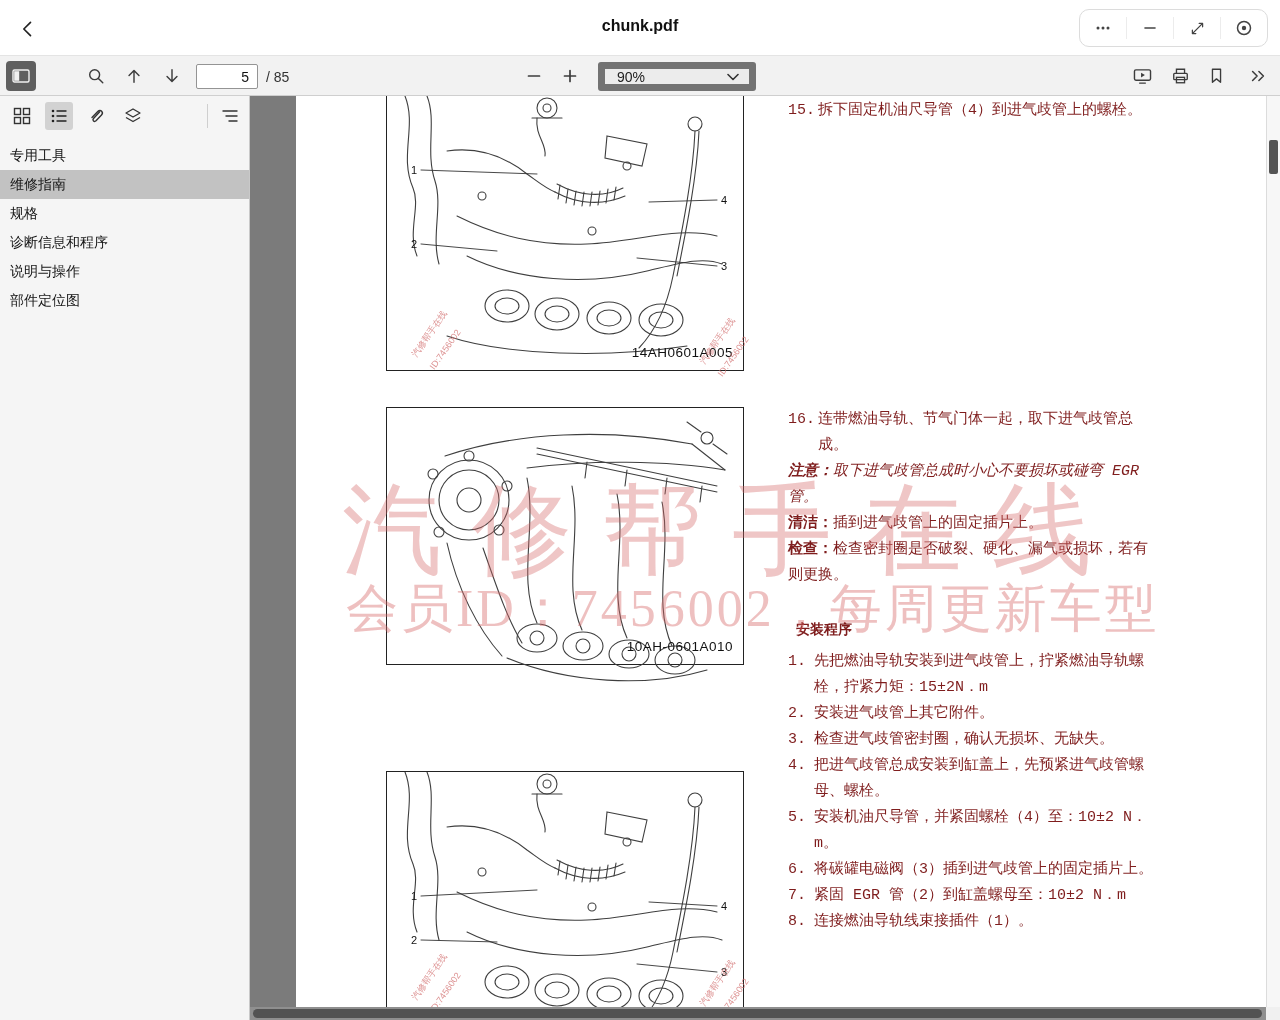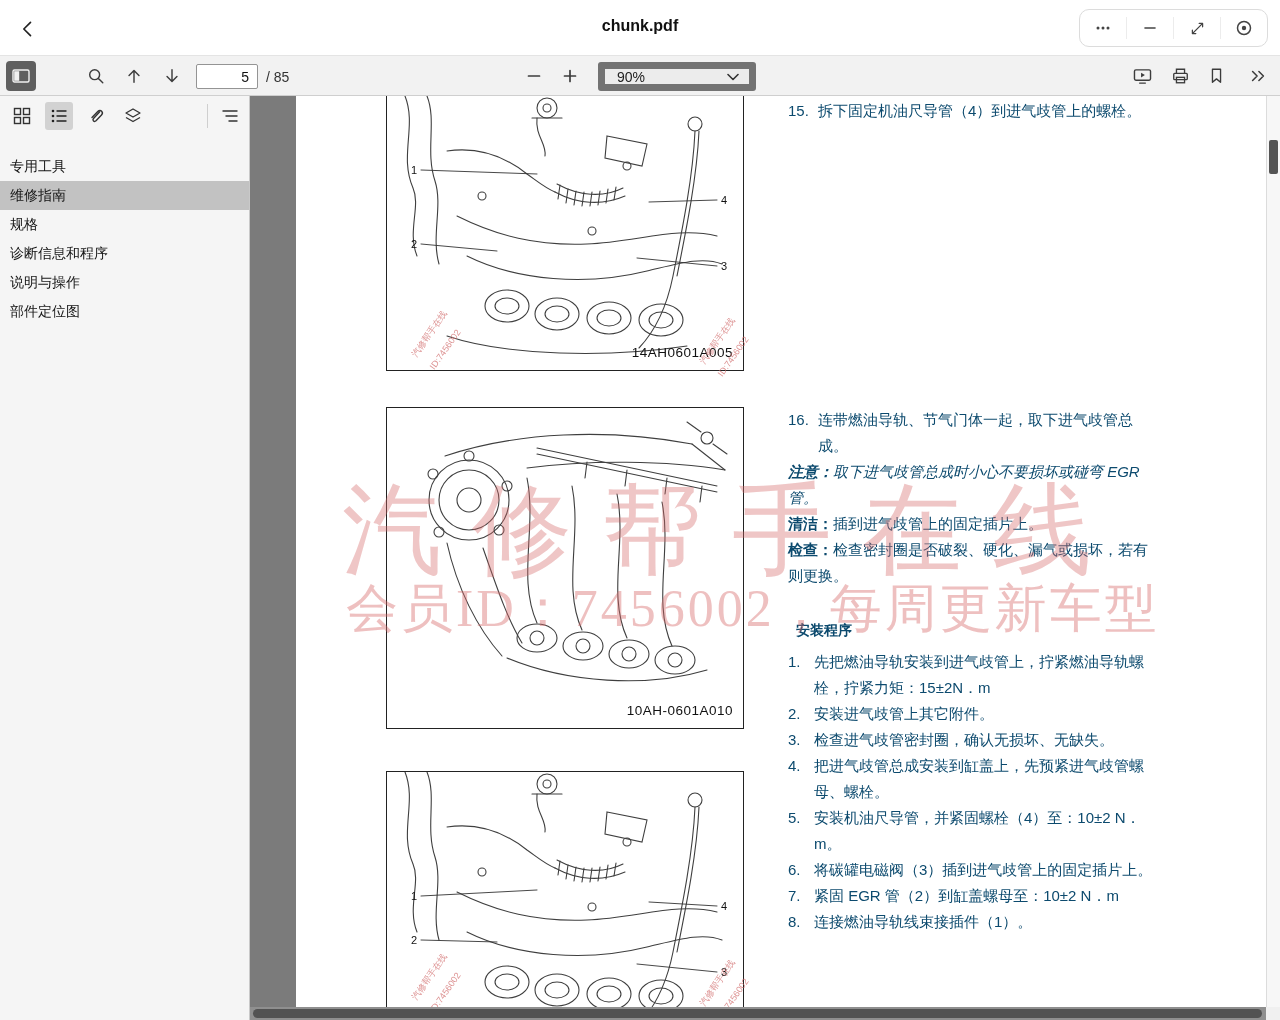--- a/index.html
+++ b/index.html
@@ -25,38 +25,38 @@
   .zoom-select .zval { font-size:14px; color:#222; padding-left:12px; flex:1; }
   .zoom-select .zchev { padding-right:10px; display:flex; align-items:center; }
 
   
   .sidebar { position:absolute; left:0; top:96px; width:250px; height:924px; background:#f5f5f5; border-right:1px solid #c9c9c9; z-index:20; }
   .side-icons { position:relative; height:40px; display:flex; align-items:center; padding-left:8px; }
   .sbtn { width:28px; height:28px; margin-right:9px; display:flex; align-items:center; justify-content:center; border-radius:3px; cursor:pointer; color:#333; }
   .sbtn.selected { background:#d2d2d2; }
   .side-icon-sep { position:absolute; left:207px; top:8px; width:1px; height:24px; background:#cfcfcf; }
   .sbtn.right-tool { position:absolute; left:216px; top:6px; margin:0; }
-  .side-list { margin-top:16px; }
+  .side-list { margin-top:5px; }
   .side-item { height:29px; line-height:29px; padding-left:10px; font-size:14px; color:#141414; cursor:pointer; white-space:nowrap; }
   .side-item.selected { background:#c2c2c2; }
 
   
   .content { position:absolute; left:250px; top:96px; width:1030px; height:924px; background:#7b7b7b; overflow:hidden; }
   .pdf-page { position:absolute; left:46px; top:0; width:970px; height:924px; background:#fff; overflow:hidden; }
 
   .figure { position:absolute; left:90px; border:1px solid #222; background:#fff; }
   .fig1 { top:0; width:358px; height:275px; border-top:none; }
-  .fig2 { top:311px; width:358px; height:322px; }
+  .fig2 { top:311px; width:358px; height:258px; }
   .fig3 { top:675px; width:358px; height:249px; border-bottom:none; }
   .fig-caption { position:absolute; right:10px; bottom:10px; font-size:13.5px; letter-spacing:.5px; color:#111; font-family:"Liberation Sans",sans-serif; }
   .art path, .art circle, .art ellipse, .art line, .art polyline { stroke:#3f3f3f; fill:none; stroke-width:1.1; stroke-linecap:round; }
   .art .leader { stroke:#333; stroke-width:0.9; }
   .art text { fill:#111; font-size:11px; font-family:"Liberation Sans",sans-serif; stroke:none; }
 
-  .doc-text { font-family:Liberation Sans, sans-serif; color:#0c4a6e; font-size:15px; line-height:26px; }
+  .doc-text { font-family:Liberation Mono, monospace; color:#7f1d1d; font-size:15px; line-height:26px; }
   .txt-step15 { position:absolute; left:492px; top:2px; width:366px; }
   .col-b { position:absolute; left:492px; top:311px; width:366px; }
   .step-row { display:grid; grid-template-columns:30px 1fr; }
   .install .step-row { grid-template-columns:26px 1fr; }
   .note-row { display:block; }
   .note-row .lbl { font-weight:bold; }
   .note-row.italic, .note-row.italic .lbl { font-style:italic; }
   .install-heading { font-weight:bold; font-size:14px; margin:28px 8px 6px; }
 
   

